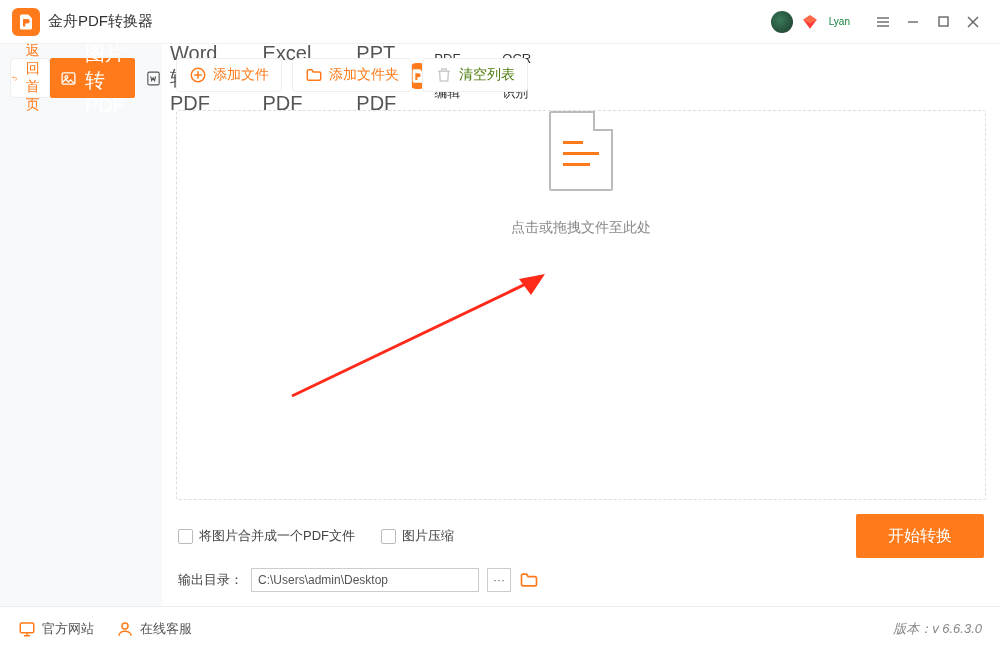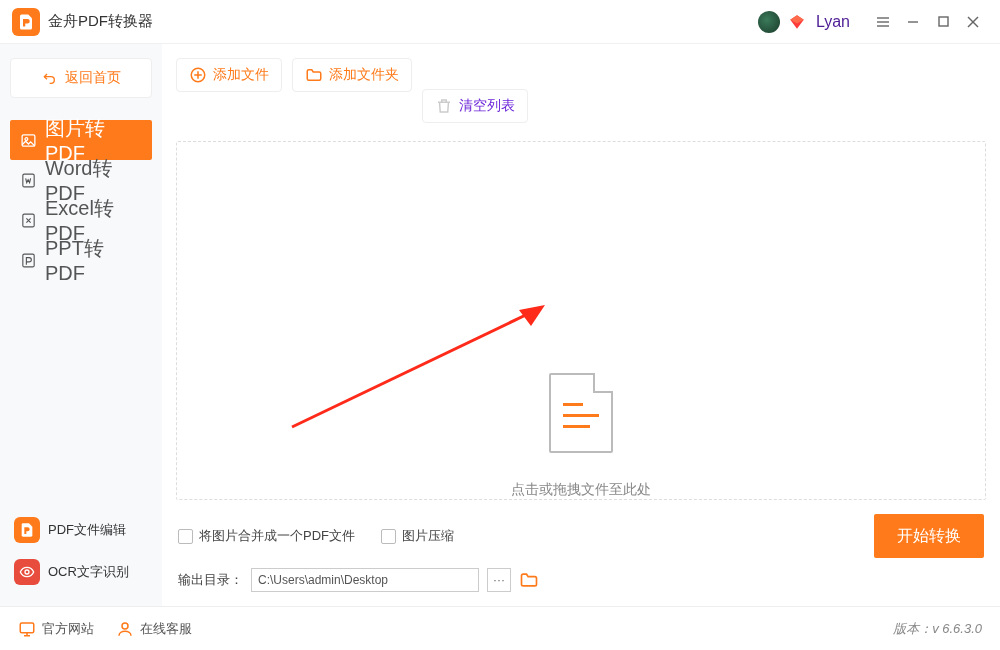--- a/index.html
+++ b/index.html
@@ -6,60 +6,60 @@
 body { width: 1000px; height: 650px; background: #fff; overflow: hidden; position: relative; }
 
 
 .titlebar { height: 44px; display: flex; align-items: center; padding: 16px 12px; border-bottom: 1px solid #f0f0f0; }
 .logo-box { width: 28px; height: 28px; background: #ff7a1a; border-radius: 6px; display: flex; align-items: center; justify-content: center; margin-right: 8px; }
 .logo-box svg { width: 18px; height: 18px; }
 .app-title { font-size: 15px; color: #333; }
 .titlebar-spacer { flex: 1; }
 .avatar { width: 22px; height: 22px; border-radius: 50%; background: radial-gradient(circle at 40% 40%, #3a7a5a, #1a3a2a); margin-right: 8px; }
 .vip-icon { width: 18px; height: 18px; margin-right: 10px; }
-.username { font-size: 16px; color: #4c1d95; margin-right: 18px; }
+.username { font-size: 10px; color: #15803d; margin-right: 18px; }
 .win-btn { width: 30px; height: 30px; display: flex; align-items: center; justify-content: center; color: #666; cursor: pointer; font-size: 16px; }
 
 
 .body { display: flex; height: 562px; }
-.sidebar { width: 162px; background: #f7f9fb; display: flex; flex-direction: column; padding: 14px 10px 10px; }
+.sidebar { width: 162px; background: #f7f9fb; display: flex; padding: 14px 10px 10px; }
 .back-btn { height: 40px; background: #fff; border: 1px solid #eee; border-radius: 4px; display: flex; align-items: center; justify-content: center; gap: 8px; color: #ff7a1a; font-size: 14px; cursor: pointer; margin-bottom: 22px; }
 .nav-item { height: 40px; display: flex; align-items: center; gap: 8px; padding: 0 10px; font-size: 20px; color: #555; cursor: pointer; border-radius: 2px; }
 .nav-item.active { background: #ff7a1a; color: #fff; }
 .nav-item svg { width: 17px; height: 17px; flex-shrink: 0; }
 .sidebar-spacer { flex: 1; }
 .tool-item { height: 36px; display: flex; align-items: center; gap: 8px; padding: 0 4px; font-size: 13px; color: #333; cursor: pointer; margin-bottom: 6px; }
 .tool-icon { width: 26px; height: 26px; border-radius: 6px; display: flex; align-items: center; justify-content: center; }
 .tool-icon.orange { background: #ff7a1a; }
 .tool-icon.red { background: #e74c3c; }
 
 
 .main { flex: 1; display: flex; flex-direction: column; padding: 14px 14px 10px; position: relative; }
 .toolbar { display: flex; gap: 10px; margin-bottom: 18px; }
 .tb-btn { height: 34px; padding: 0 12px; border: 1px solid #eee; border-radius: 4px; display: flex; align-items: center; gap: 6px; font-size: 14px; color: #ff7a1a; background: #fff; cursor: pointer; }
-.tb-btn.disabled { color: #6d28d9; cursor: default; margin-top: 31px; }
+.tb-btn.disabled { color: #4d7c0f; cursor: default; }
 .tb-btn svg { width: 18px; height: 18px; }
 
-.dropzone { flex: 1; border: 1px dashed #ddd; border-radius: 2px; display: flex; flex-direction: column; align-items: center; justify-content: flex-end; cursor: pointer; position: relative; }
+.dropzone { flex: 1; border: 1px dashed #ddd; border-radius: 2px; display: flex; flex-direction: column; align-items: center; justify-content: flex-start; cursor: pointer; position: relative; }
 .file-icon { width: 64px; height: 80px; border: 2px solid #bbb; border-radius: 2px; position: relative; margin-bottom: 28px; }
 .file-icon::before { content: ""; position: absolute; top: -2px; right: -2px; width: 18px; height: 18px; background: #fff; border-left: 2px solid #bbb; border-bottom: 2px solid #bbb; }
 .file-icon::after { content: ""; position: absolute; top: -2px; right: -2px; width: 0; height: 0; border-top: 18px solid #fff; border-left: 18px solid transparent; }
 .file-lines { position: absolute; top: 28px; left: 12px; right: 12px; }
 .file-lines div { height: 3px; background: #ff7a1a; margin-bottom: 8px; }
 .file-lines div:nth-child(1) { width: 55%; }
 .file-lines div:nth-child(2) { width: 100%; }
 .file-lines div:nth-child(3) { width: 75%; }
 .drop-text { color: #888; font-size: 14px; }
 
 .arrow { position: absolute; top: 160px; left: 110px; pointer-events: none; }
 
 .options { display: flex; align-items: center; gap: 26px; padding: 14px 2px 10px; font-size: 13px; color: #444; }
 .chk { display: flex; align-items: center; gap: 6px; cursor: pointer; }
 .chk-box { width: 15px; height: 15px; border: 1px solid #bbb; border-radius: 2px; }
-.convert-btn { margin-left: auto; width: 110px; height: 44px; background: #ff7a1a; color: #fff; border: none; border-radius: 2px; font-size: 16px; cursor: pointer; align-self: center; }
+.convert-btn { margin-left: auto; width: 128px; height: 44px; background: #ff7a1a; color: #fff; border: none; border-radius: 2px; font-size: 16px; cursor: pointer; align-self: center; }
 
 .output-row { display: flex; align-items: center; gap: 8px; font-size: 13px; color: #444; padding: 0 2px 4px; }
 .output-path { flex: 0 0 228px; height: 24px; border: 1px solid #ccc; padding: 0 6px; font-size: 12px; display: flex; align-items: center; color: #555; background: #fff; }
 .more-btn { width: 24px; height: 24px; border: 1px solid #ccc; display: flex; align-items: center; justify-content: center; font-size: 12px; color: #666; cursor: pointer; }
 .folder-btn { width: 20px; height: 20px; color: #ff7a1a; cursor: pointer; }
 
 .bottom-wrap { position: relative; }
 
 
 .footer { height: 44px; border-top: 1px solid #eee; display: flex; align-items: center; padding: 0 18px; font-size: 13px; color: #555; gap: 22px; }

